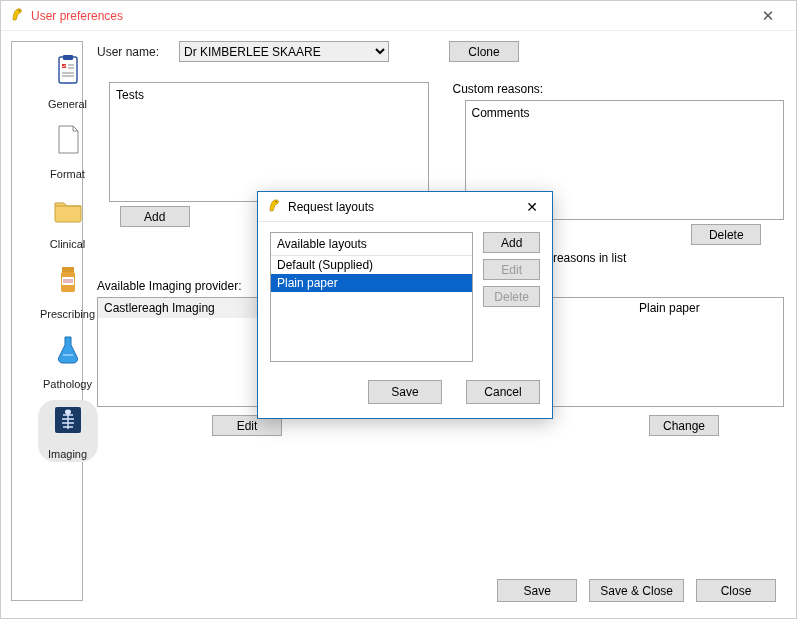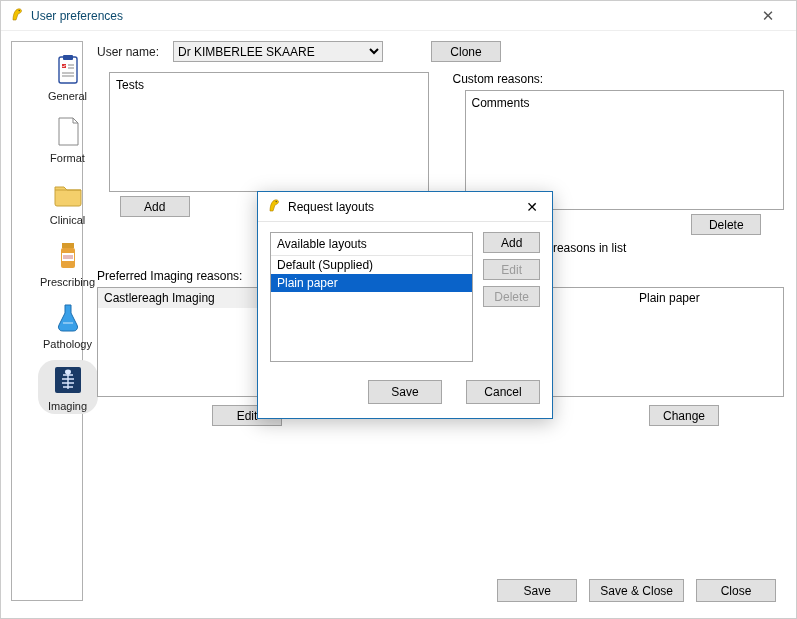--- a/index.html
+++ b/index.html
@@ -1,29 +1,29 @@
 <!DOCTYPE html>
 <html><head>
 <meta charset="utf-8">
 <style>
   * { box-sizing: border-box; font-family: "Segoe UI", Tahoma, sans-serif; font-size: 12px; }
   body { margin: 0; background: #fff; }
   .window { width: 797px; height: 619px; border: 1px solid #ccc; position: relative; background: #fff; display: flex; flex-direction: column; }
   .titlebar { height: 30px; display: flex; align-items: center; padding: 0 8px; border-bottom: 1px solid #eee; }
   .titlebar .icon { margin-right: 6px; }
-  .titlebar .title { flex: 1; color: #0c4a6e; }
+  .titlebar .title { flex: 1; color: #ef4444; }
   .titlebar .close { width: 40px; text-align: center; color: #555; font-size: 15px; cursor: pointer; }
   .body { flex: 1; display: flex; padding: 10px 12px 0 10px; gap: 14px; position: relative; }
   .sidebar { width: 72px; border: 1px solid #b0b0b0; background: #fff; display: flex; flex-direction: column; align-items: center; padding: 8px 0; gap: 8px; height: 560px; }
-  .side-item { width: 60px; display: flex; flex-direction: column; align-items: center; gap: 2px; padding: 2px 0; cursor: pointer; margin-left: 41px; }
+  .side-item { width: 60px; display: flex; flex-direction: column; align-items: center; gap: 10px; padding: 2px 0; cursor: pointer; margin-left: 41px; }
   .side-item.selected { background: #e8e8e8; border-radius: 17px; }
   .side-item .cap { font-size: 11px; color: #222; }
   .side-icon { width: 40px; height: 36px; display: flex; align-items: center; justify-content: center; }
   .main { flex: 1; position: relative; }
-  .row { display: flex; align-items: center; gap: 14px; margin-bottom: 10px; }
+  .row { display: flex; align-items: center; gap: 20px; margin-bottom: 20px; }
   .label { color: #222; }
   select.user { width: 210px; height: 21px; border: 1px solid #a6a6a6; background: #efefef; }
   .btn { height: 21px; min-width: 70px; border: 1px solid #a6a6a6; background: #e1e1e1; padding: 0 10px; cursor: pointer; }
   .btn.disabled { color: #9b9b9b; background: #e1e1e1; cursor: default; }
   .cols { display: flex; gap: 24px; }
   .col { flex: 1; display: flex; flex-direction: column; }
   .sec-label { margin-bottom: 4px; }
   .listbox { border: 1px solid #a6a6a6; background: #fff; height: 120px; padding: 4px 6px; overflow: auto; margin-left: 12px; }
   .listbox .item { padding: 1px 0; }
   .btnrow { display: flex; gap: 38px; justify-content: center; margin-top: 4px; }
@@ -181,21 +181,21 @@
             <button class="btn">Delete</button>
           </div>
           <div class="checkbox-row">
             <span class="check"></span>
             <span>Include default reasons in list</span>
           </div>
         </div>
       </div>
 
       <div style="height:14px"></div>
-      <div class="sec-label">Preferred Imaging reasons:</div>
+      <div class="sec-label">Available Imaging provider:</div>
       <div class="table-wrap">
         <div class="trow">
           <div class="td lab">Castlereagh Imaging</div>
           <div class="td br">Castlereagh Imaging</div>
           <div class="td fmt">Plain paper</div>
         </div>
       </div>
       <div style="display:flex; margin-top:8px;">
         <div style="flex:0 0 300px; text-align:center;"><button class="btn">Edit</button></div>
         <div style="flex:1"></div>

